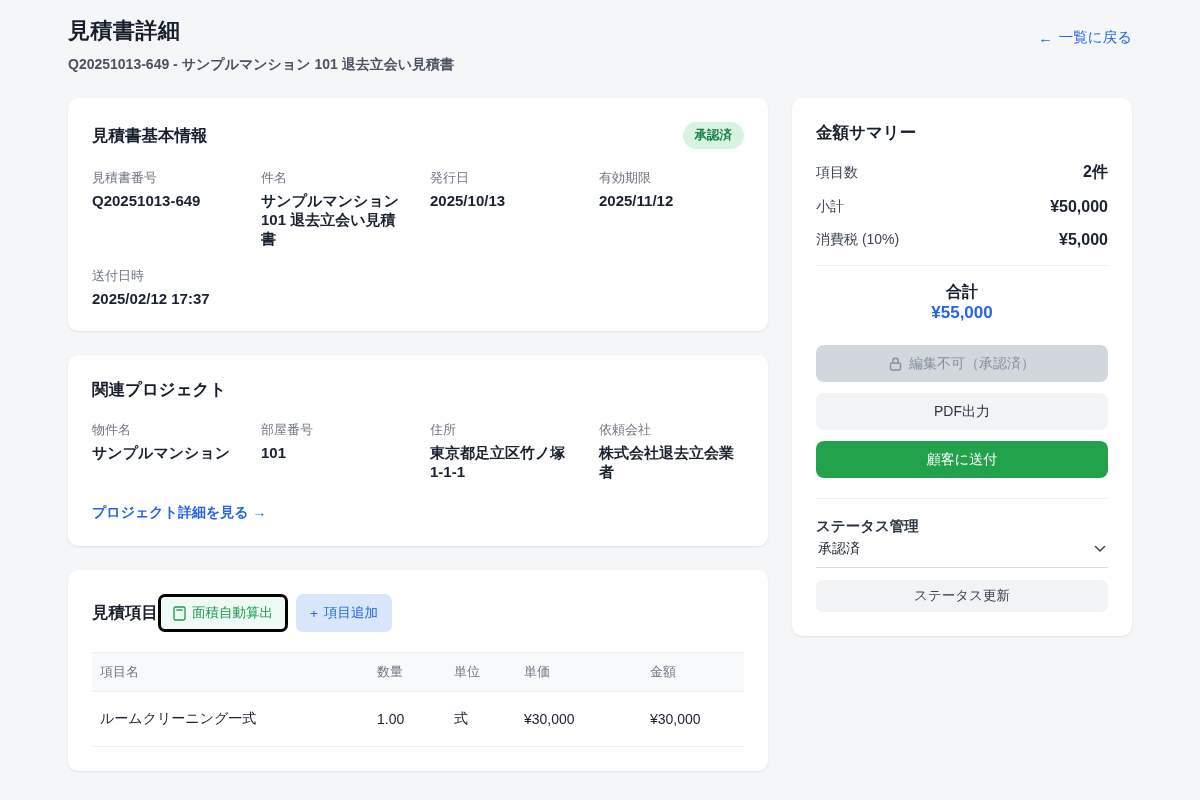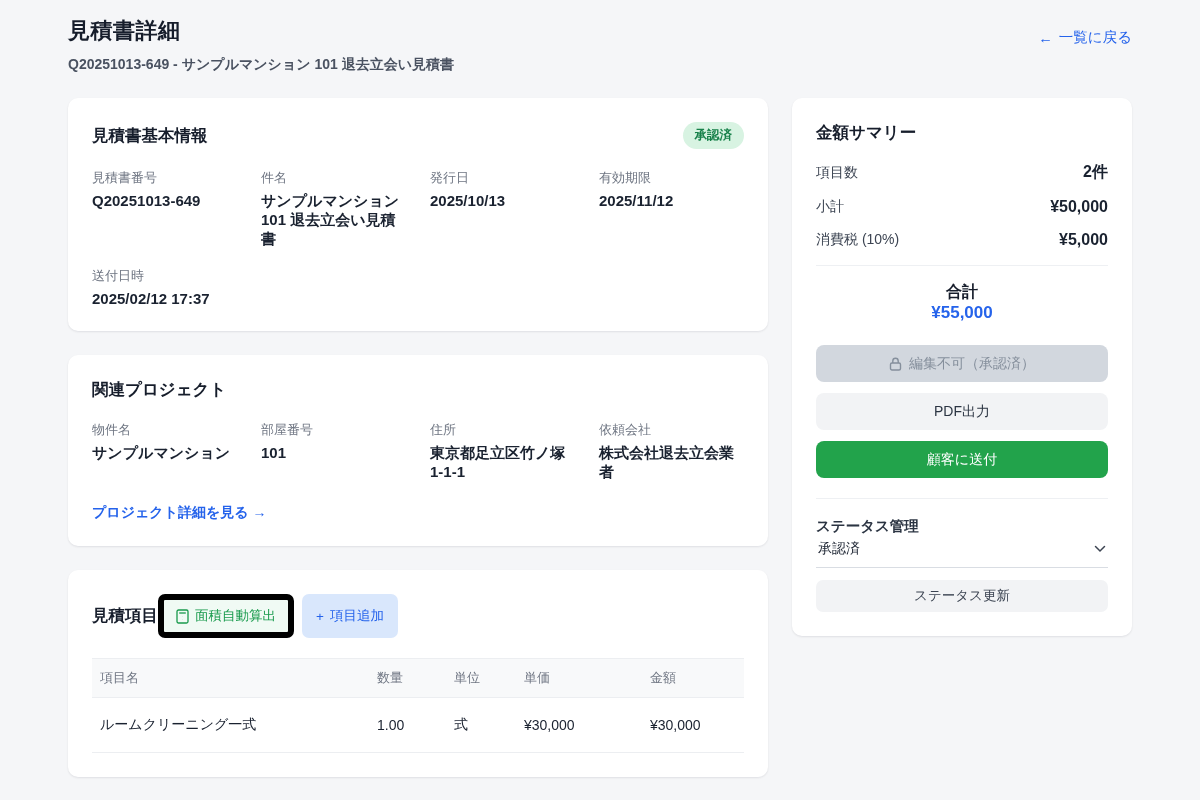--- a/index.html
+++ b/index.html
@@ -43,21 +43,21 @@
   .project-link {
     display: inline-block; margin-top: 22px; color: #2563eb; font-size: 14px;
     font-weight: 600; text-decoration: none; cursor: pointer;
   }
 
   
   .items-head { display: flex; align-items: center; margin-bottom: 20px; }
   .items-actions { display: flex; gap: 8px; }
   .btn { border: none; border-radius: 7px; font-size: 13.5px; cursor: pointer;
          font-family: inherit; display: inline-flex; align-items: center; gap: 6px; }
-  .btn-auto { background: #f0faf4; border: 6px solid #000000; color: #189a4c; padding: 7px 12px; }
+  .btn-auto { background: #f0faf4; border: 3px solid #000000; color: #189a4c; padding: 7px 12px; }
   .btn-add  { background: #d9e7fc; color: #2563eb; padding: 8px 14px; font-weight: 500; }
 
   .items-table { width: 100%; border-collapse: collapse; }
   .items-table th {
     background: #f8f9fa; font-size: 13px; font-weight: 400; color: #6f7683;
     text-align: left; padding: 10px 8px; border-top: 1px solid #eceef1; border-bottom: 1px solid #eceef1;
   }
   .items-table td { font-size: 14px; color: #1a2230; padding: 18px 8px; border-bottom: 1px solid #eceef1; }
   .col-name { width: 277px; } .col-qty { width: 77px; } .col-unit { width: 70px; }
   .col-price { width: 126px; } .col-amount { width: auto; }

